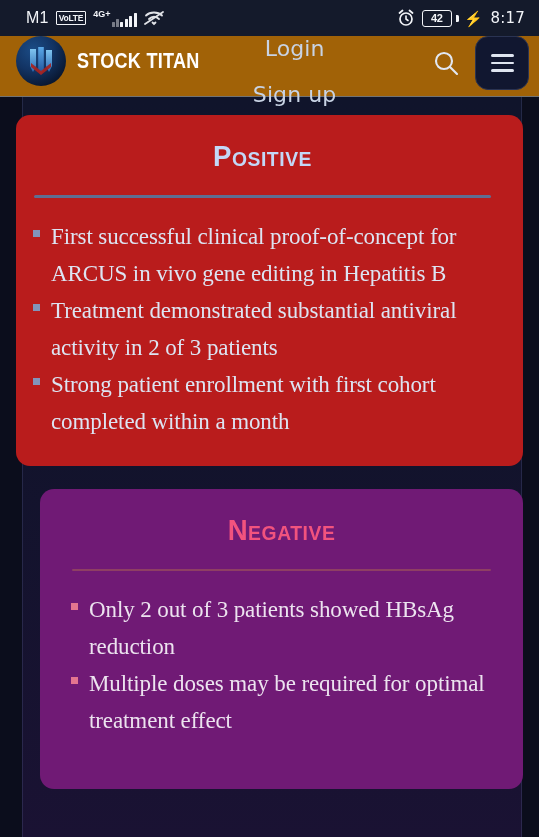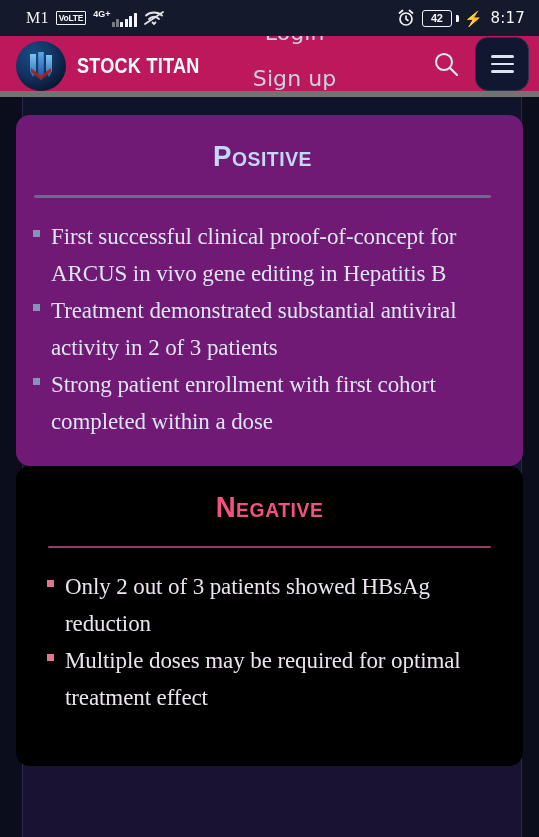--- a/index.html
+++ b/index.html
@@ -39,21 +39,21 @@
   .status-left, .status-right {
     display: flex;
     align-items: center;
   }
   .status-left { gap: 7px; }
   .status-right { gap: 7px; }
 
   .carrier {
     font-size: 16px;
     letter-spacing: 0.2px;
-    font-family: Liberation Serif, serif;
+    font-family: Liberation Sans, sans-serif;
   }
   .volte-badge {
     border: 1.6px solid #f2f4f8;
     border-radius: 1px;
     font-size: 8.5px;
     font-weight: bold;
     line-height: 1;
     padding: 2px 2px 1.5px 2px;
     letter-spacing: -0.2px;
     font-family: "Liberation Sans", sans-serif;
@@ -116,26 +116,26 @@
   .clock {
     font-size: 15px;
     letter-spacing: 0.2px;
     font-family: "DejaVu Sans", sans-serif;
   }
 
   
   .site-header {
     position: relative;
     height: 61px;
-    background: #be185d;
-    display: flex;
-    align-items: flex-end;
+    background: #a16207;
+    display: flex;
+    align-items: flex-start;
     padding: 0 10px 0 16px;
     z-index: 30;
-    border-bottom: 6px solid #737373;
+    border-bottom: 1px solid #737373;
   }
   .brand {
     display: flex;
     align-items: center;
     gap: 11px;
     flex: 0 0 auto;
   }
   .logo-circle {
     width: 50px;
     height: 50px;
@@ -246,26 +246,28 @@
     right: 0;
     bottom: 0;
     padding: 18px 16px 0 16px;
   }
 
   .card {
     border-radius: 14px;
     padding: 24px 22px 26px 22px;
   }
   .card--positive {
+    background: #b91c1c;
+    margin-bottom: 23px;
+    padding-left: 8px;
+  }
+  .card--negative {
     background: #701a75;
-    padding-left: 8px;
-  }
-  .card--negative {
-    background: #000000;
     min-height: 300px;
+    margin-left: 24px;
   }
 
   .card-title {
     text-align: center;
     font-weight: bold;
     font-size: 30px;
     font-variant: small-caps;
     letter-spacing: 0.6px;
     transform: scaleX(0.92);
     font-family: "Liberation Sans", sans-serif;
@@ -402,21 +404,21 @@
     <div class="page-col"></div>
 
     <div class="cards">
 
       <div class="card card--positive">
         <div class="card-title">Positive</div>
         <div class="card-divider"></div>
         <ul class="bullet-list">
           <li class="bullet-item">First successful clinical proof-of-concept for ARCUS in vivo gene editing in Hepatitis B</li>
           <li class="bullet-item">Treatment demonstrated substantial antiviral activity in 2 of 3 patients</li>
-          <li class="bullet-item">Strong patient enrollment with first cohort completed within a dose</li>
+          <li class="bullet-item">Strong patient enrollment with first cohort completed within a month</li>
         </ul>
       </div>
 
       <div class="card card--negative">
         <div class="card-title">Negative</div>
         <div class="card-divider"></div>
         <ul class="bullet-list">
           <li class="bullet-item">Only 2 out of 3 patients showed HBsAg reduction</li>
           <li class="bullet-item">Multiple doses may be required for optimal treatment effect</li>
         </ul>

